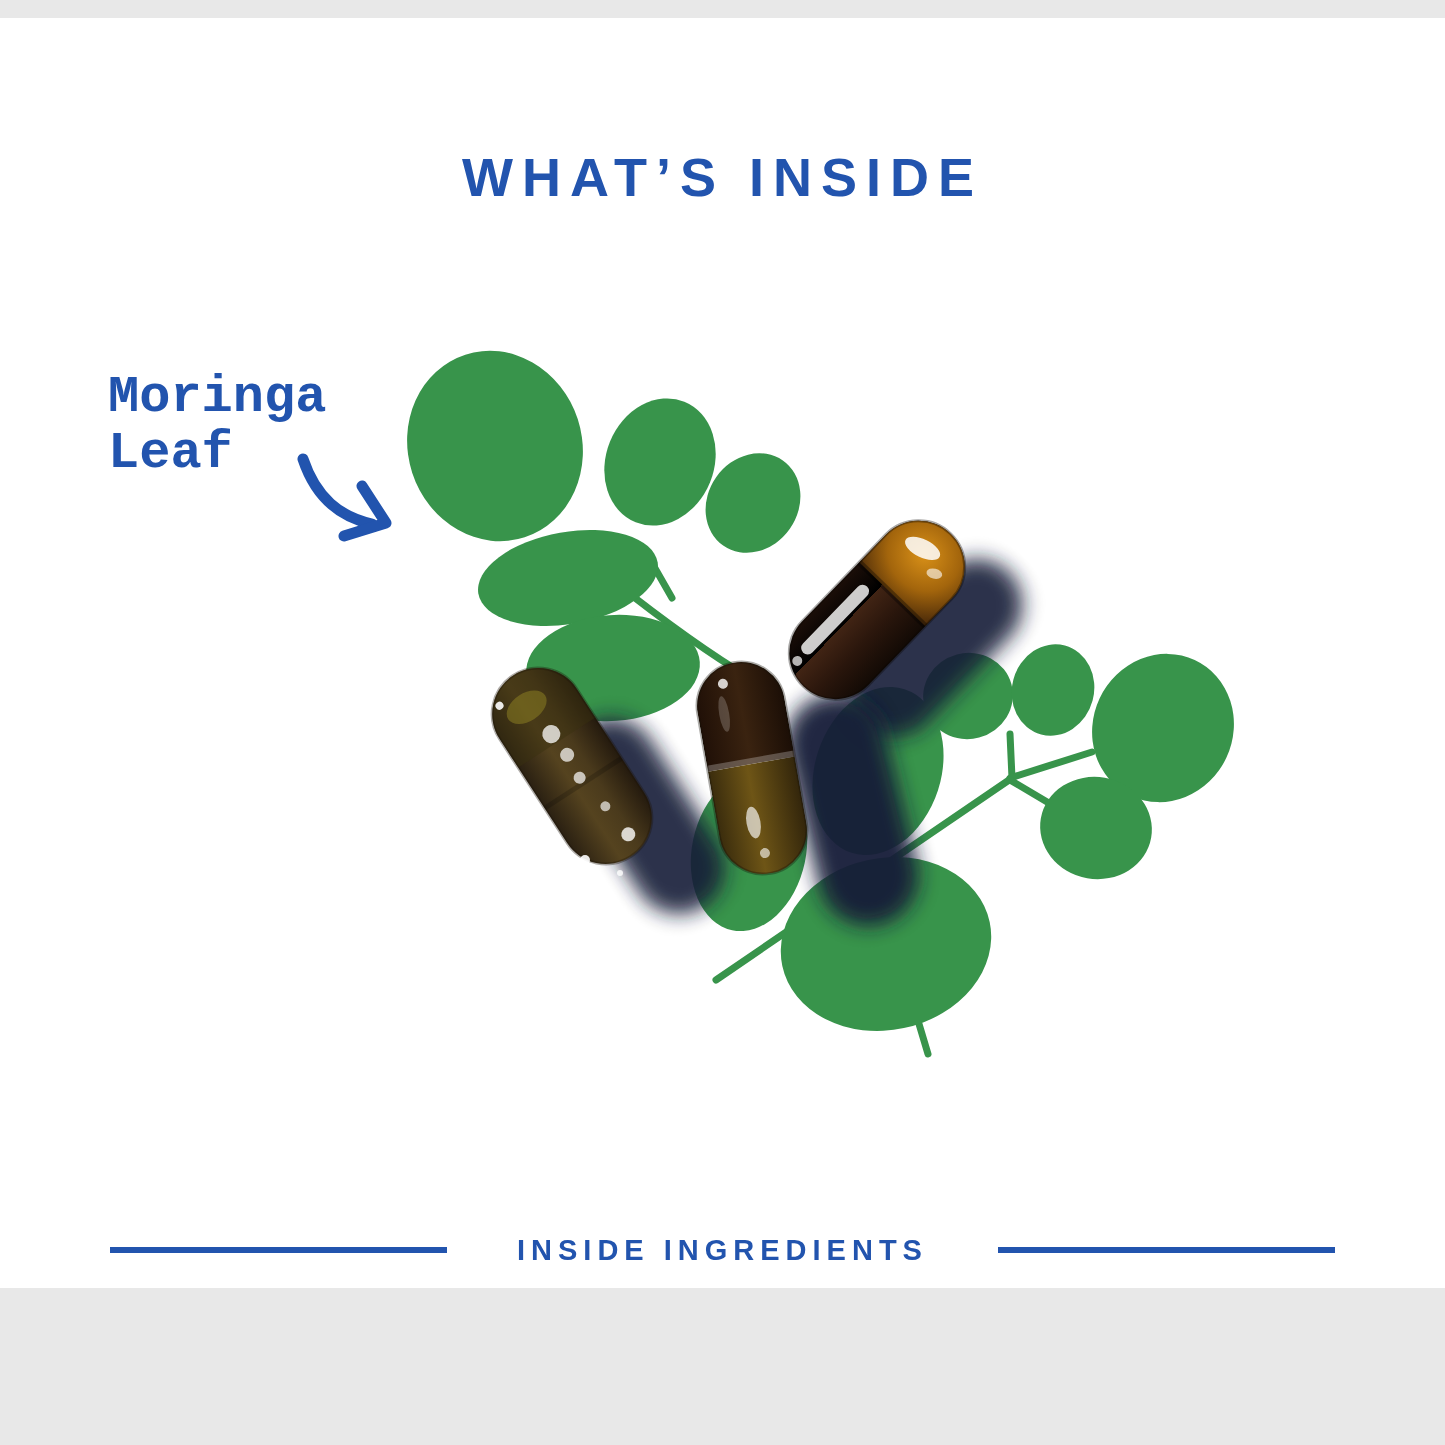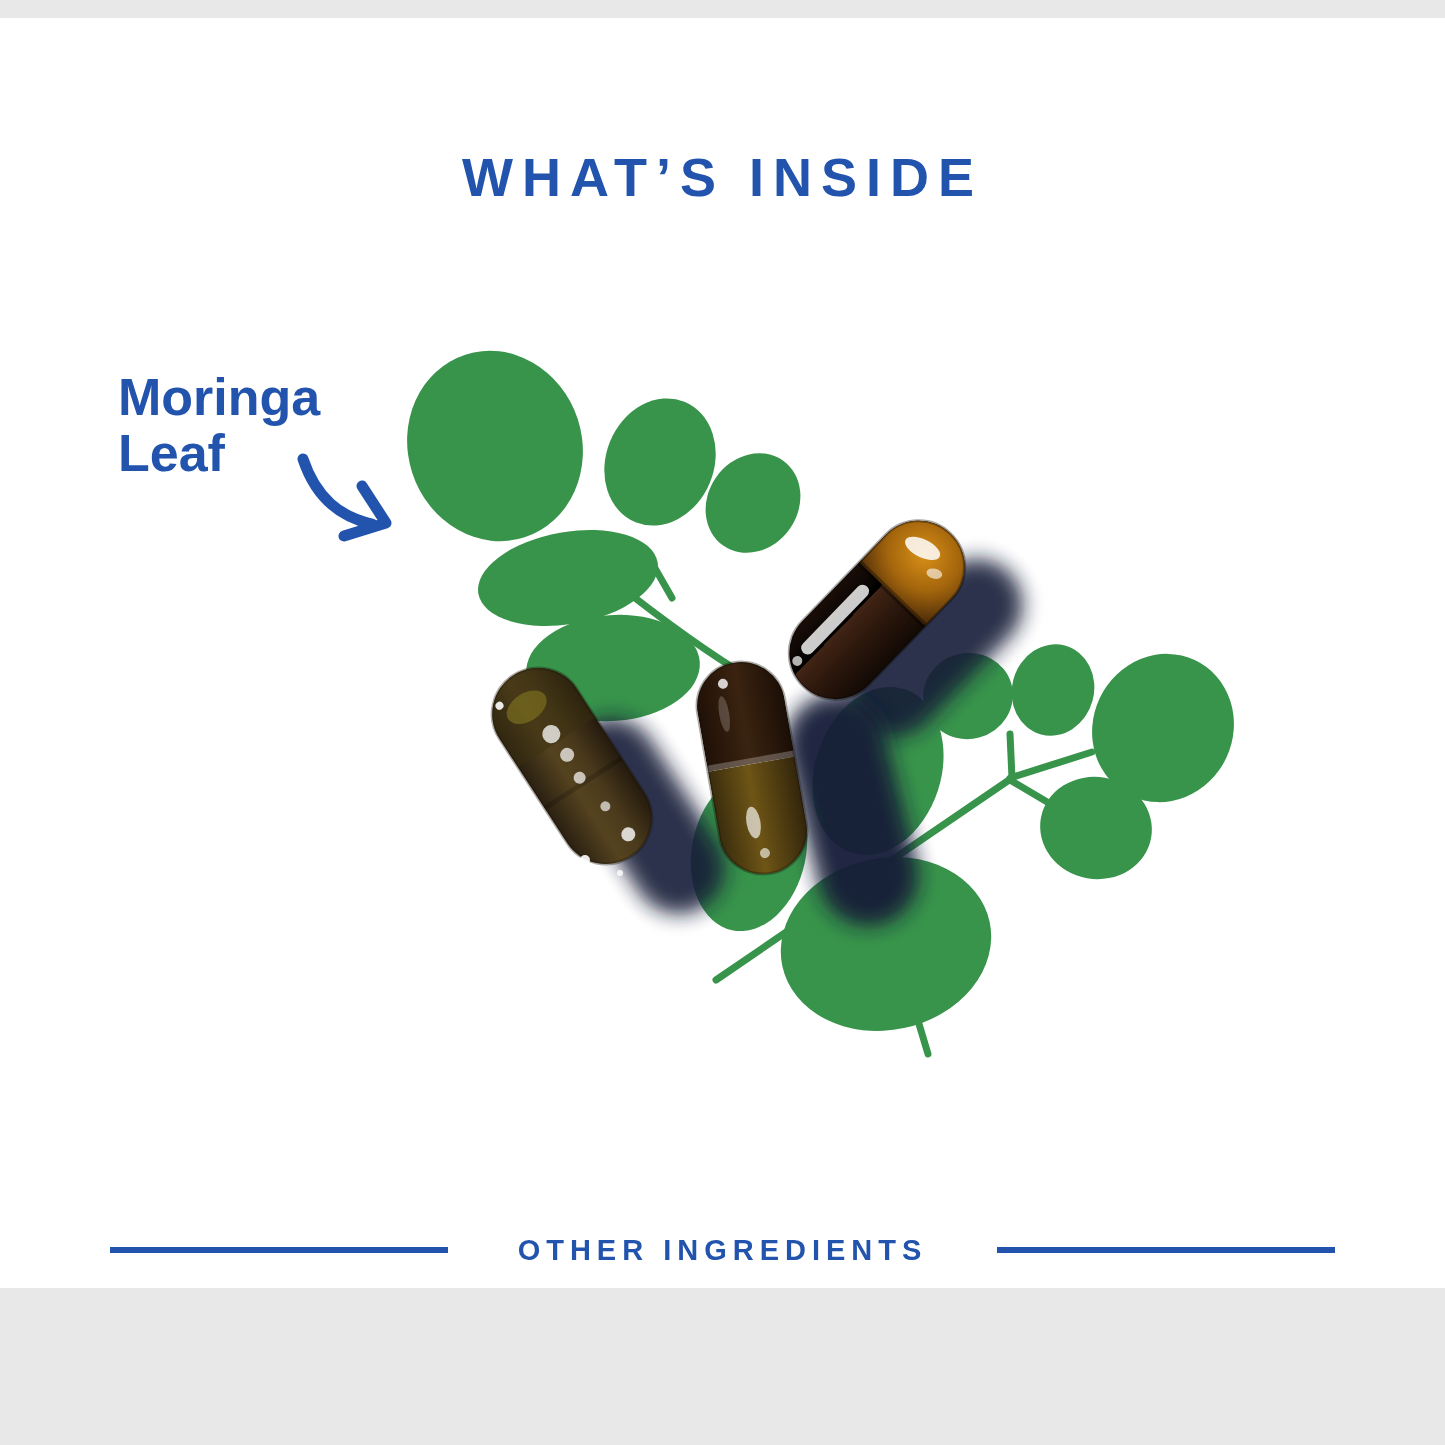--- a/index.html
+++ b/index.html
@@ -22,26 +22,27 @@
     top:132px;left:0;right:0;
     text-align:center;
     color:var(--blue);
     font-size:54px;
     font-weight:bold;
     letter-spacing:9px;
     line-height:1;
   }
   .callout{
     position:absolute;
-    left:118px;top:352px;
+    left:108px;top:352px;
     color:var(--blue);
     font-size:52px;
     font-weight:bold;
     line-height:1.07;
     white-space:pre-line;
+    font-family:Liberation Mono, monospace;
   }
   .artwork{
     position:absolute;
     left:0;top:0;width:1445px;height:1445px;
   }
   .other-row{
     position:absolute;
     left:110px;right:110px;top:1210px;
     height:44px;
     display:flex;
@@ -206,18 +207,18 @@
     </g>
 
     <g>
       <path d="M303,441 C316,480 340,499 372,506" style="stroke:var(--blue)" stroke-width="11" fill="none" stroke-linecap="round"></path>
       <path d="M362,468 L386,505 L344,518" style="stroke:var(--blue)" stroke-width="11" fill="none" stroke-linecap="round" stroke-linejoin="round"></path>
     </g>
   </svg>
 
   <div class="other-row">
     <div class="rule"></div>
-    <div class="other-heading">OTHER INGREDIENTS</div>
+    <div class="other-heading">INSIDE INGREDIENTS</div>
     <div class="rule"></div>
   </div>
 
 
 </div>
 
 </body></html>

